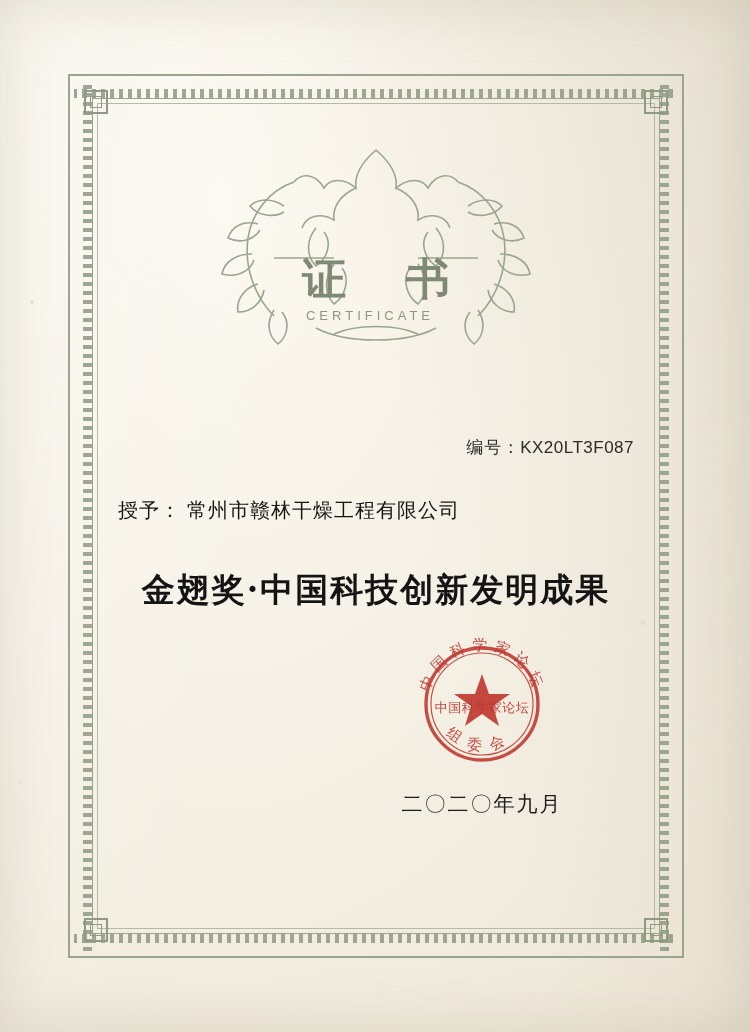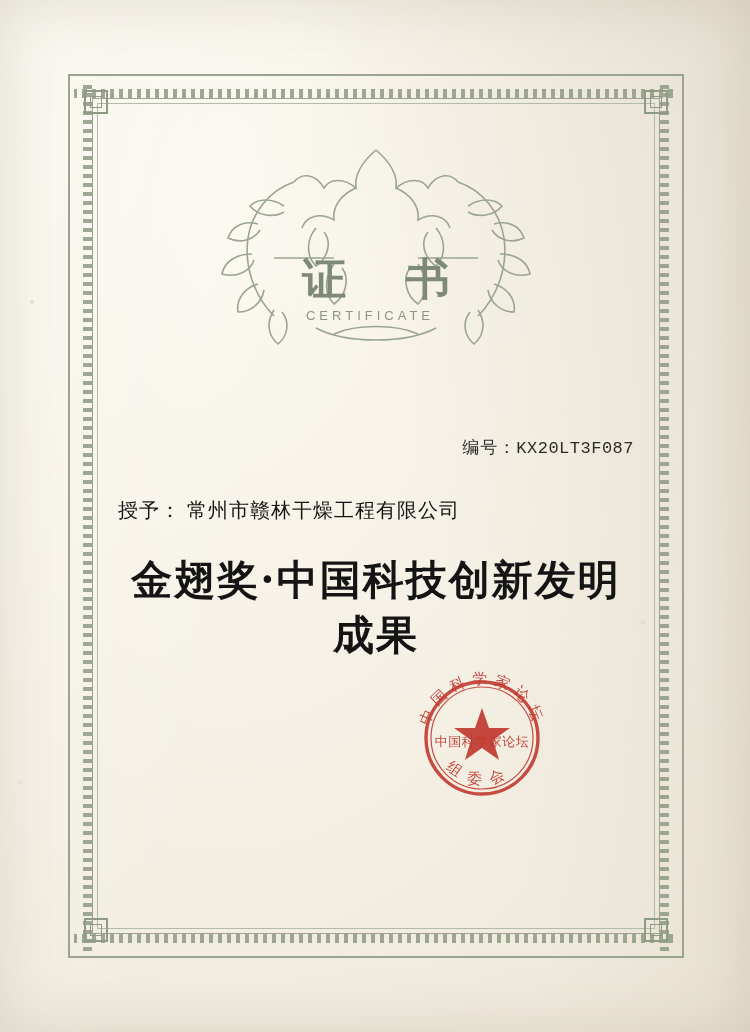--- a/index.html
+++ b/index.html
@@ -136,21 +136,21 @@
   .serial-row {
     margin-top: 58px;
     text-align: right;
     padding-right: 8px;
     font-size: 17px;
     color: #2b2b2b;
     font-family: "Liberation Serif", serif;
   }
   .serial-label { letter-spacing: 1px; }
   .serial-value {
-    font-family: Liberation Mono, monospace;
+    font-family: Liberation Sans, sans-serif;
     letter-spacing: 0.5px;
   }
 
   .award-block {
     margin-top: 38px;
     color: #141414;
   }
   .line-grant {
     font-size: 20px;
     letter-spacing: 1px;
@@ -161,22 +161,22 @@
   .line-grant .recipient { margin-left: 6px; }
   .line-patent {
     margin-top: 18px;
     font-size: 25px;
     text-align: center;
     padding-left: 22px;
     font-family: "DejaVu Serif", serif;
     font-weight: 600;
   }
   .line-award {
-    margin-top: 29px;
-    font-size: 41px;
+    margin-top: 44px;
+    font-size: 33px;
     text-align: center;
     font-weight: bold;
     letter-spacing: 2px;
     font-family: "DejaVu Serif", serif;
   }
 
   
   .sign-area {
     position: absolute;
     right: 10px;
@@ -306,18 +306,19 @@
               <textPath href="#arcBottom" startOffset="22%">组委会</textPath>
             </text>
           </g>
           <polygon points="80,50 87,70 108,70 91,82 97,102 80,90 63,102 69,82 52,70 73,70" fill="#c0352c" opacity="0.9"></polygon>
           <g opacity="0.92">
             <rect x="30" y="74" width="100" height="17" fill="none"></rect>
             <text x="80" y="88" text-anchor="middle" font-size="13" font-family="DejaVu Serif, serif" fill="#c0352c" letter-spacing="0.5">中国科学家论坛</text>
           </g>
         </svg>
       </div>
+      <div class="date-line">二〇二〇年九月</div>
     </div>
 
   </div>
 
   <div class="edge-shadow"></div>
 </div>
 
 </body></html>

